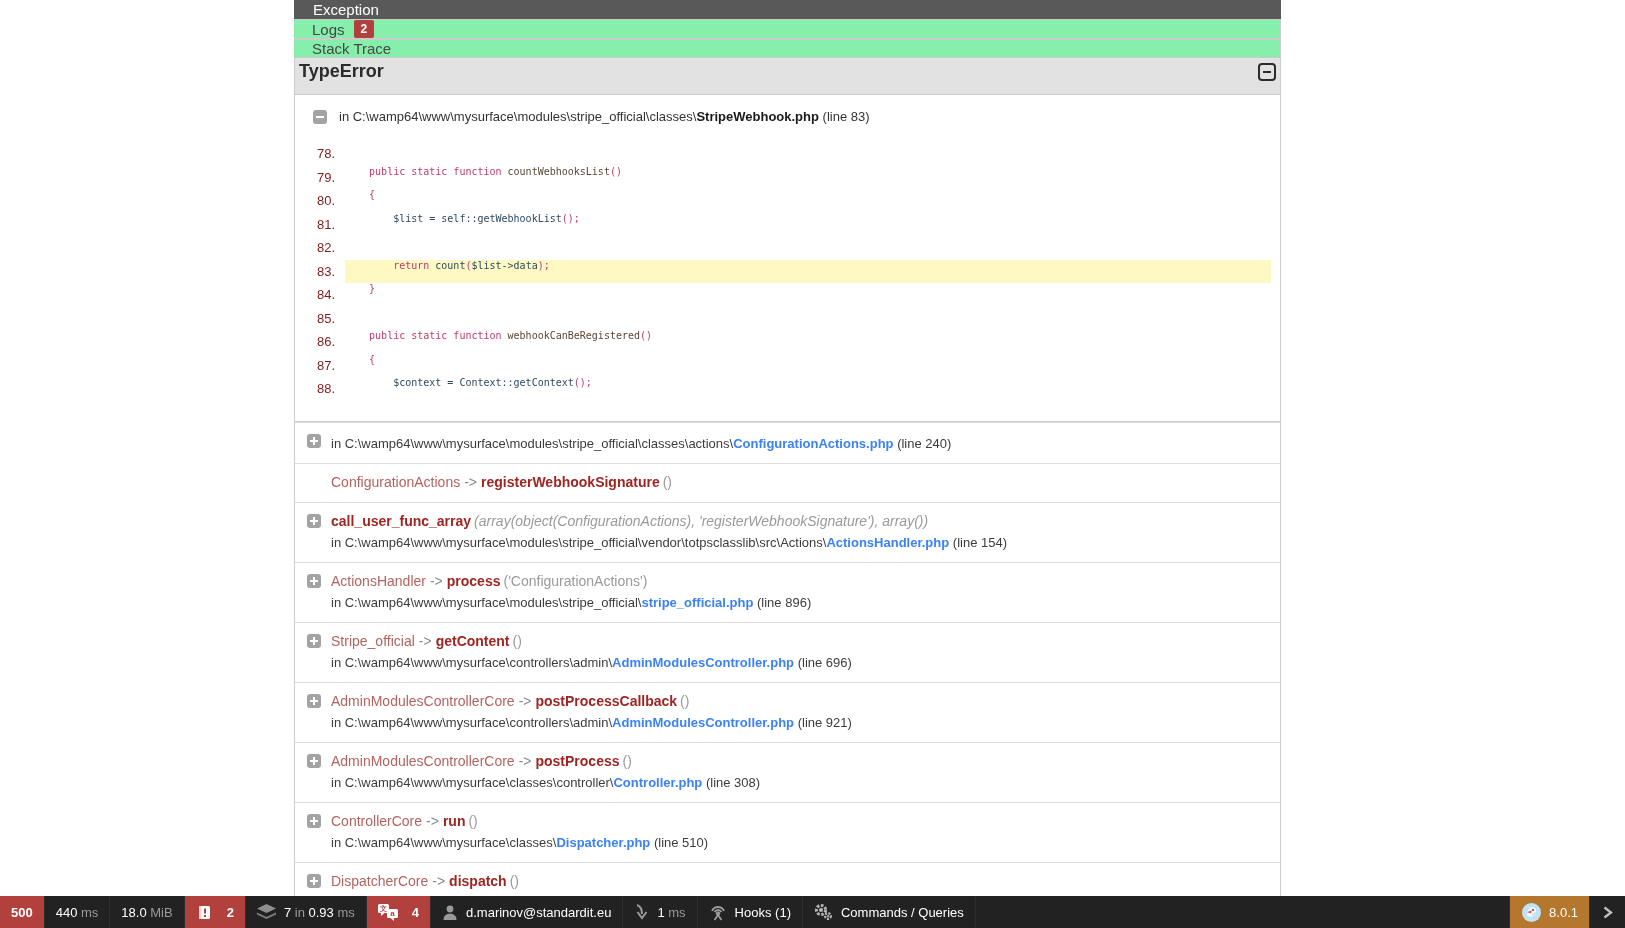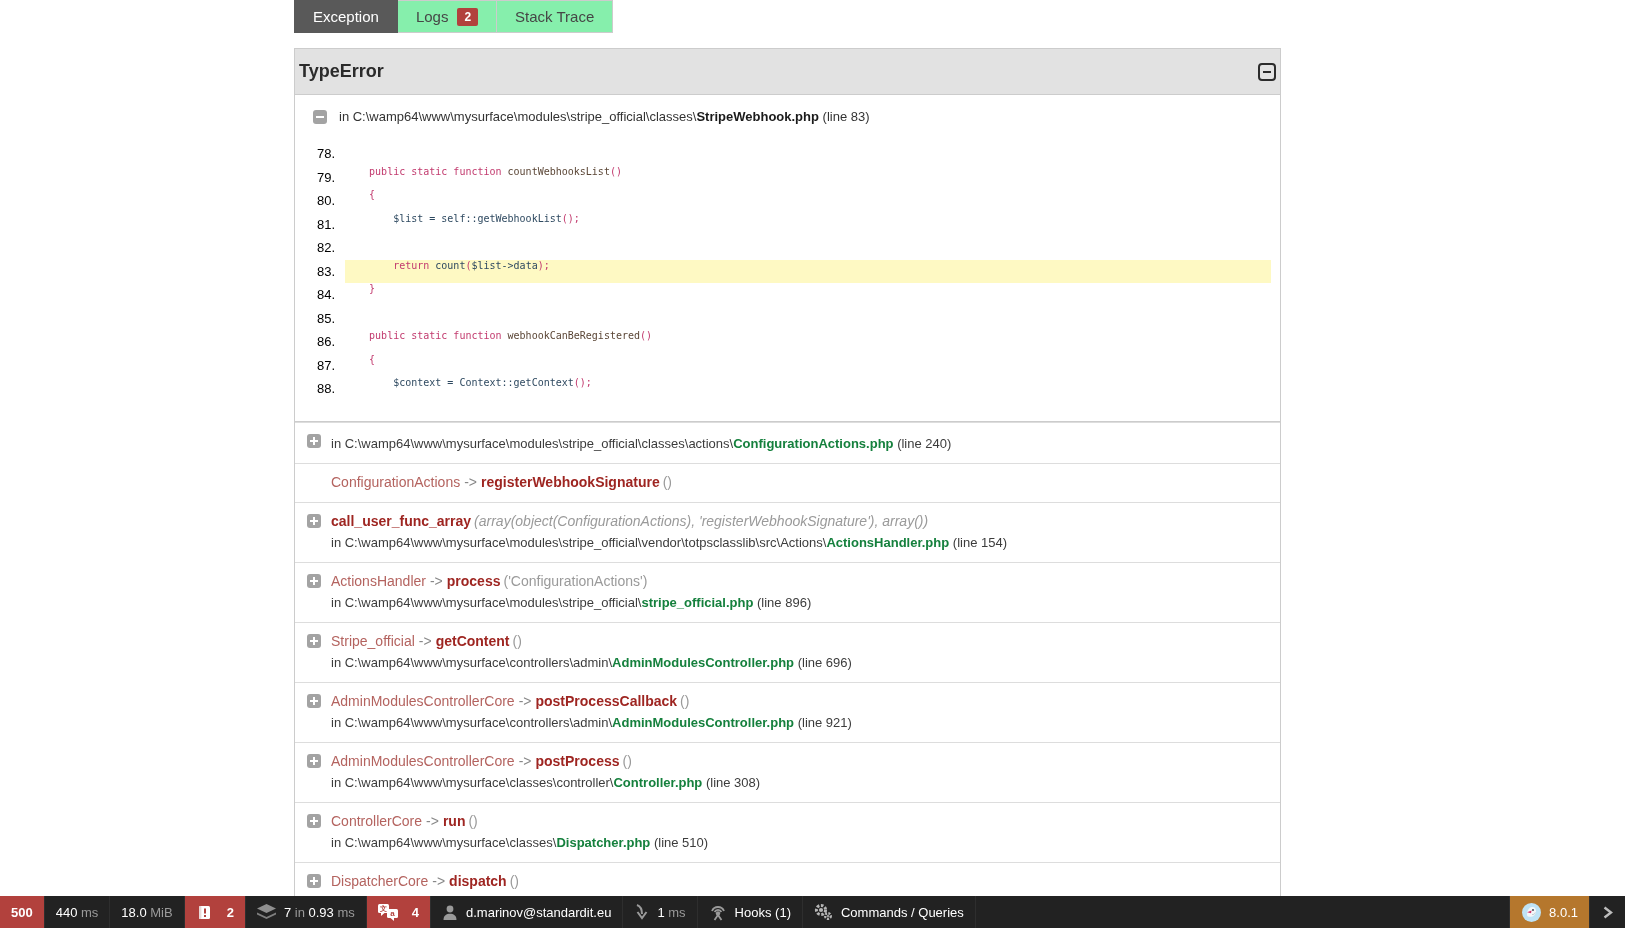--- a/index.html
+++ b/index.html
@@ -1,21 +1,21 @@
 <!DOCTYPE html>
 <html><head>
 <meta charset="utf-8">
 <style>
   * { margin:0; padding:0; box-sizing:border-box; }
   html,body { width:1625px; height:928px; overflow:hidden; background:#fff;
               font-family:"Liberation Sans", sans-serif; }
   .content-col { position:absolute; left:294px; top:0; width:987px; }
 
   
-  .tab-bar { display:flex; height:33px; }
+  .tab-bar { display:flex; height:33px;flex-direction:column; }
   .tab { display:flex; align-items:center; padding:0 18px; font-size:15px; color:#464646;
          background:#86efac; border:1px solid #ccc; border-left:none; cursor:pointer; }
   .tab:first-child { border-left:1px solid #ccc; }
   .tab.active { background:#595959; color:#fff; border-color:#595959; }
   .tab .badge { margin-left:9px; background:#b2413d; color:#fff; font-size:12px; font-weight:bold;
                 padding:2px 7px; border-radius:2px; }
 
   
   .panel { margin-top:15px; border:1px solid #ccc; background:#fff; }
   .panel-header { background:#e2e2e2; padding:12px 4px; display:flex; align-items:center;
@@ -33,21 +33,21 @@
   .sq.plus::before { content:""; position:absolute; top:3px; bottom:3px; left:50%; width:2px;
                      margin-left:-1px; background:#fff; }
 
   .source-row { display:flex; align-items:center; gap:12px; padding:14px 0 4px 18px;
                 font-size:13px; color:#333; }
   .source-row b { color:#1a1a1a; }
 
   
   .code-block { padding:14px 0 20px 0; }
   .code-line { display:flex; height:23.5px; align-items:center; font-size:13px; }
-  .code-line .ln { width:50px; text-align:right; color:#000000; flex:none;
+  .code-line .ln { width:50px; text-align:right; color:#7f1d1d; flex:none;
                    font-family:"Liberation Sans", sans-serif; padding-right:10px; }
   .code-line .code { flex:1; font-family:"DejaVu Sans Mono", monospace; font-size:10px;
                      white-space:pre; height:100%; display:flex; 
                      margin-right:9px; }
   .code-line.hl .code { background:#fef9c3; }
   .tok-kw  { color:#c23a6e; }
   .tok-pun { color:#c23a6e; }
   .tok-var { color:#2e4960; }
   .tok-fn  { color:#5b4636; }
 
@@ -56,21 +56,21 @@
   .frame { position:relative; border-top:1px solid #ddd; padding:9px 10px 10px 36px;
            min-height:36px; }
   .frame .sq { position:absolute; left:12px; top:11px; }
   .sig { font-size:14px; line-height:19px; cursor:pointer; }
   .sig .cls { color:#b4635f; }
   .sig .sep { color:#888; margin:0 4px; }
   .sig .method { color:#9e2521; font-weight:bold; }
   .sig .args { color:#9a9a9a; margin-left:3px; }
   .sig .args.italic { font-style:italic; }
   .fileline { font-size:13px; color:#3c3c3c; margin-top:3px; line-height:18px; }
-  .fileline b { color:#15803d; }
+  .fileline b { color:#3b82f6; }
 
   
   .toolbar { position:absolute; left:0; bottom:0; width:1625px; height:32px; background:#222;
              display:flex; align-items:stretch; z-index:10; }
   .seg { display:flex; align-items:center; padding:0 11px; font-size:13px; color:#d6d6d6;
          cursor:pointer; border-left:1px solid #2e2e2e; white-space:nowrap; }
   .seg:first-child { border-left:none; }
   .seg.red { background:#b2413d; color:#fff; }
   .seg.orange { background:#b5772d; color:#fff; }
   .seg.spacer { flex:1; cursor:default; }

